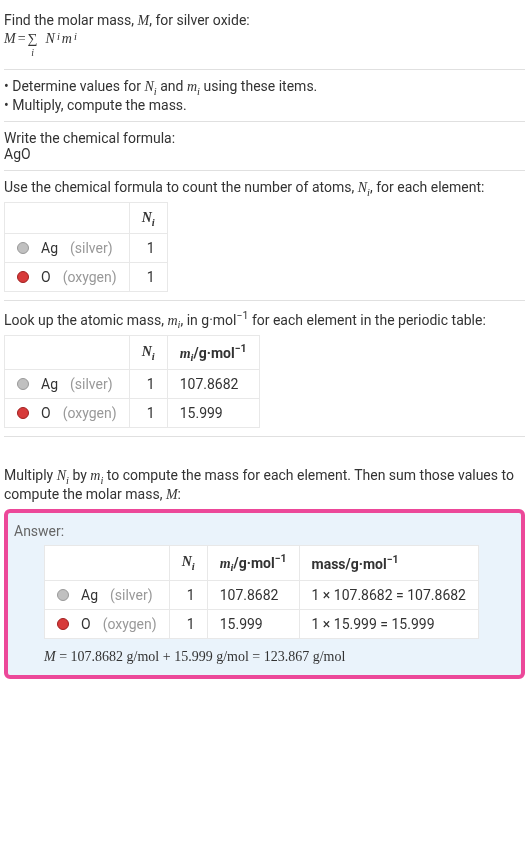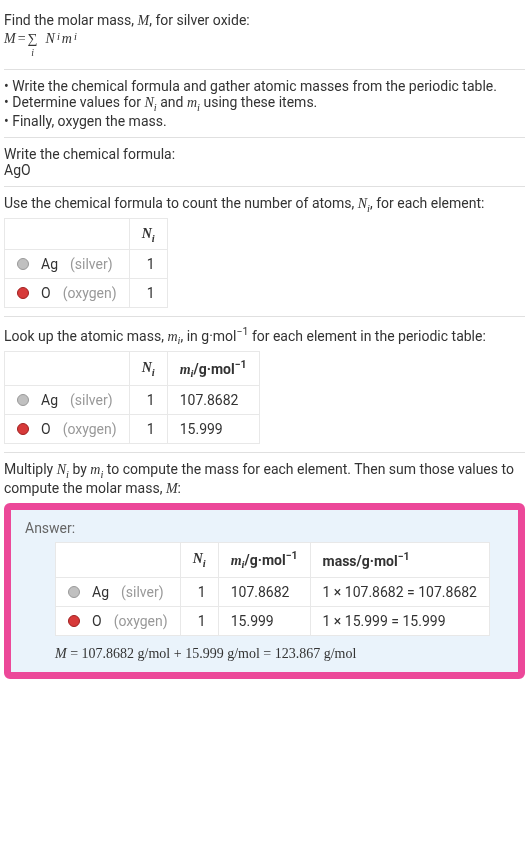--- a/index.html
+++ b/index.html
@@ -9,20 +9,21 @@
       margin: 0;
       padding: 4px;
       width: 521px;
     }
     .section {
       border-bottom: 1px solid #e0e0e0;
       padding: 8px 0;
     }
     .section:last-of-type {
       border-bottom: none;
+      margin-top: 22px;
     }
     .formula {
       font-family: "Times New Roman", serif;
       font-style: italic;
     }
     .sub {
       font-size: 0.75em;
       vertical-align: sub;
     }
     .sup {
@@ -51,23 +52,23 @@
       width: 10px;
       height: 10px;
       border-radius: 50%;
       display: inline-block;
     }
     .swatch-ag { background: #c0c0c0; border: 1px solid #999; }
     .swatch-o { background: #d73a3a; border: 1px solid #a02020; }
     .muted { color: #999; text-align: center; }
     .answer-box {
       background: #eaf3fb;
-      border: 7px solid #ec4899;
+      border: 4px solid #ec4899;
       border-radius: 6px;
-      padding: 10px 14px;
+      padding: 10px 6px;
       margin-top: 6px;
     }
     .answer-box table {
       background: #fff;
       margin-left: 30px;
     }
     .answer-label {
       color: #666;
       margin-bottom: 6px;
     }
@@ -116,25 +117,24 @@
     </span>
     <span style="width:4px"></span>
     <span class="formula">N</span>
       <span class="formula sub">i</span>
       <span class="formula">m</span>
       <span class="formula sub">i</span>
   </div>
 </div>
 
 <div class="section">
-  <div>• Write the chemical formula and gather atomic masses from the periodic table.</div>
   <div>
     <span>• Determine values for </span><span class="formula">N</span><span class="formula sub">i</span><span> and </span><span class="formula">m</span><span class="formula sub">i</span><span> using these items.</span>
   </div>
-  <div>• Finally, oxygen the mass.</div>
+  <div>• Multiply, compute the mass.</div>
 </div>
 
 <div class="section">
   <div>Write the chemical formula:</div>
   <div>AgO</div>
 </div>
 
 <div class="section">
   <div>
     <span>Use the chemical formula to count the number of atoms, </span><span class="formula">N</span><span class="formula sub">i</span><span>, for each element:</span>

